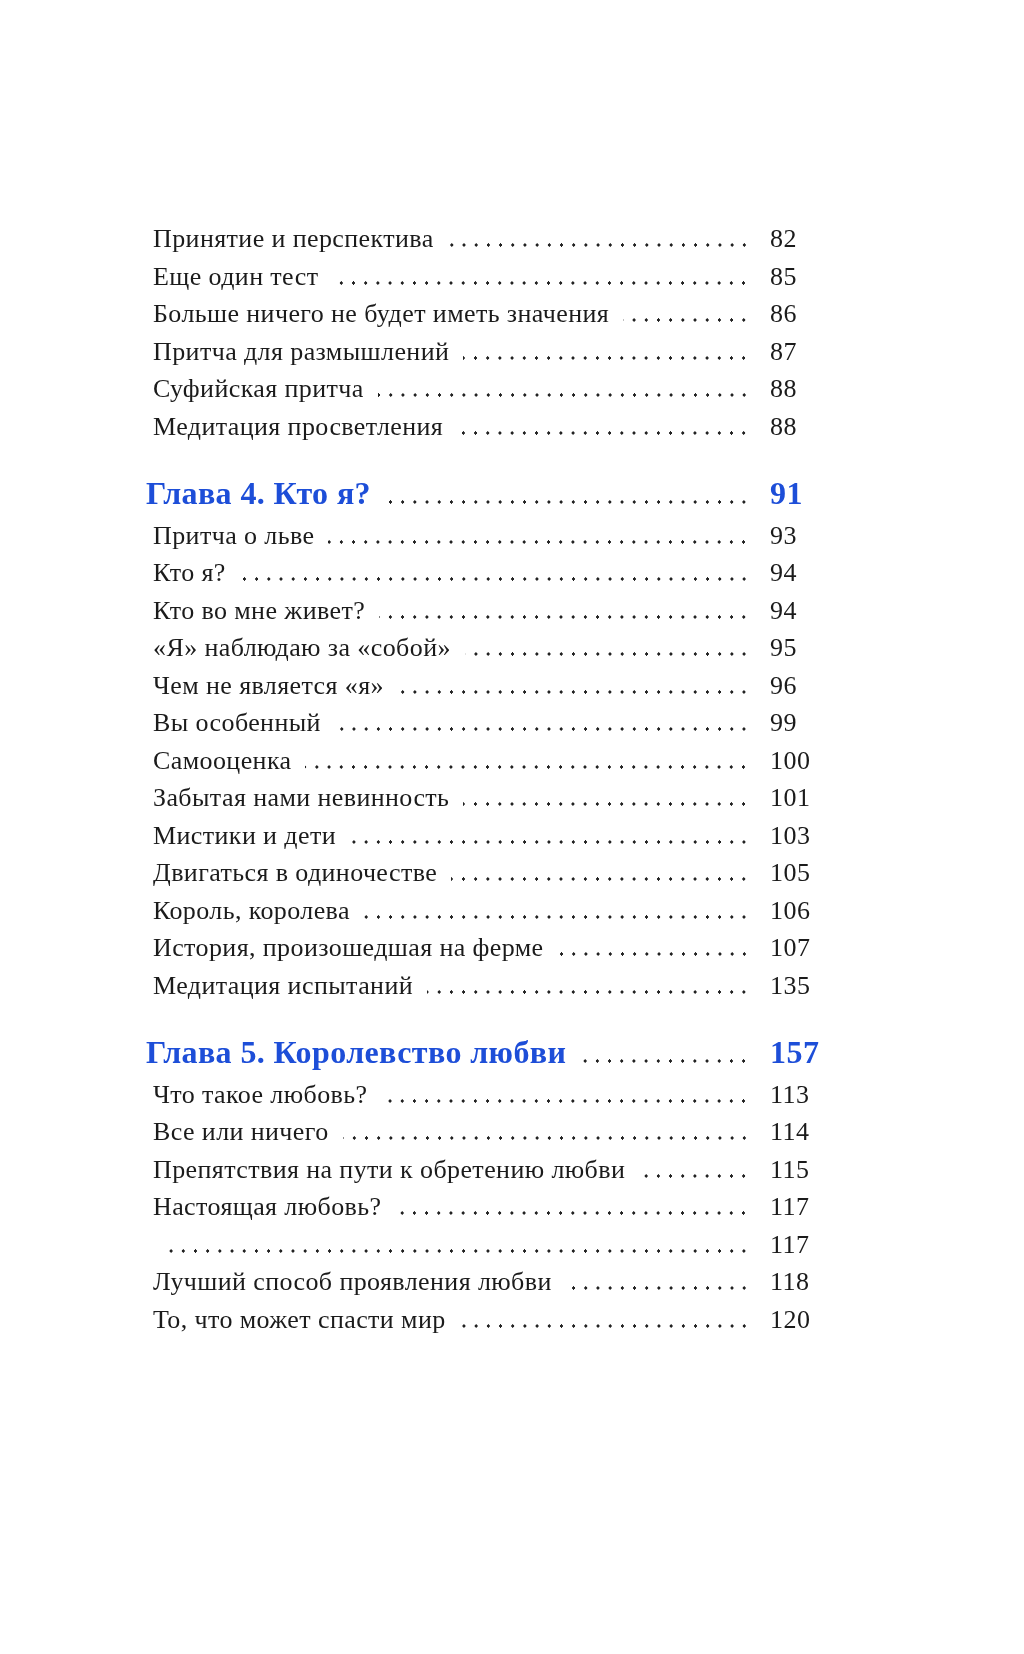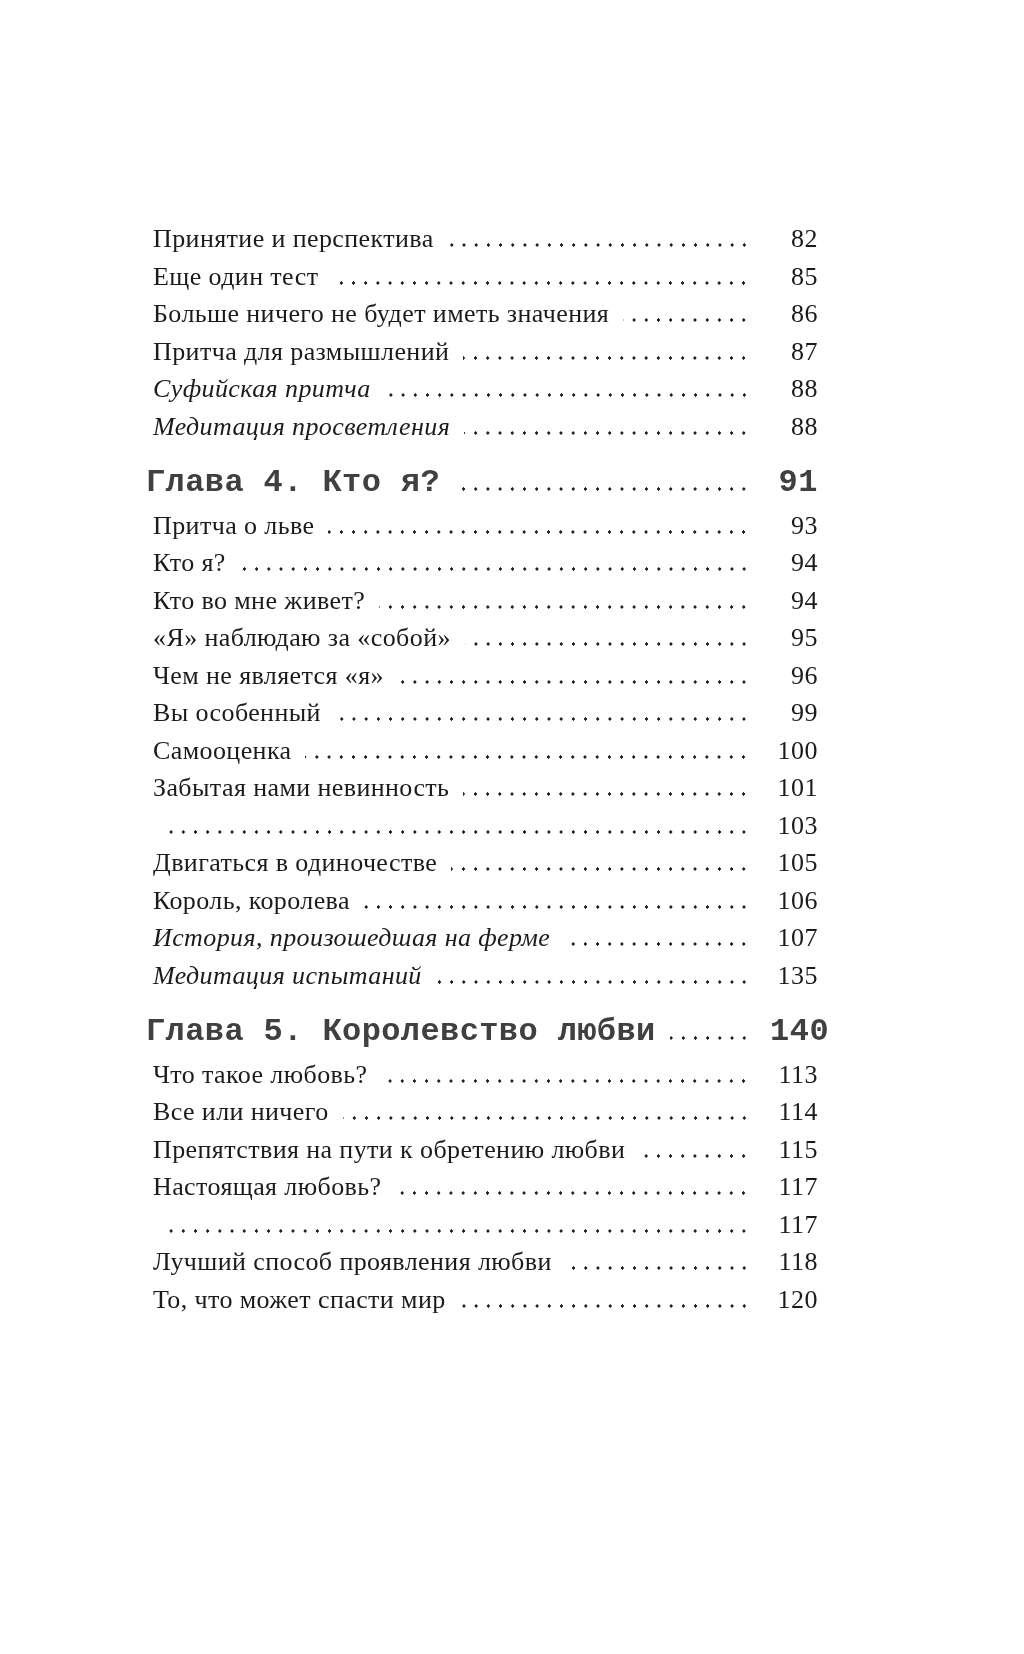--- a/index.html
+++ b/index.html
@@ -21,48 +21,47 @@
   .row {
     display: flex;
     align-items: baseline;
     line-height: 37.5px;
     height: 37.5px;
     font-size: 26px;
     letter-spacing: 0.4px;
     white-space: nowrap;
   }
   .row.sub { padding-left: 7px; }
-  .row.italic .title { font-style: italic; }
+  .row.italic .title { }
   .row.heading {
-    font-family: Liberation Mono, monospace;
+    font-family: Liberation Serif, serif;
     font-weight: bold;
     font-size: 32px;
     line-height: 40px;
     height: 40px;
     letter-spacing: 0.4px;
-    color: #404040;
-    margin-top: 18px;
+    color: #1d4ed8;
+    margin-top: 28px;
     margin-bottom: 3.5px;
   }
   .title { flex: 0 0 auto; }
   .leader {
     flex: 1 1 auto;
     min-width: 16px;
     height: 4px;
     margin: 0 20px 0 14px;
     background-image: radial-gradient(circle 1.6px at center, #222222 98%, rgba(0,0,0,0) 100%);
     background-size: 12.2px 4px;
     background-repeat: repeat-x;
     background-position: right 0 bottom 0;
   }
   .row.heading .leader { margin-bottom: 1px; }
   .pagenum {
     flex: 0 0 auto;
     width: 48px;
-    text-align: right;
     letter-spacing: 0.5px;
   }
 </style>
 </head>
 <body>
 
 <div class="page">
   <div class="toc">
       <div class="row sub">
         <span class="title">Принятие и перспектива</span>
@@ -133,20 +132,21 @@
         <span class="title">Самооценка</span>
         <span class="leader"></span>
         <span class="pagenum">100</span>
       </div>
       <div class="row sub">
         <span class="title">Забытая нами невинность</span>
         <span class="leader"></span>
         <span class="pagenum">101</span>
       </div>
       <div class="row sub">
+        <span class="title">Мистики и дети</span>
         <span class="leader"></span>
         <span class="pagenum">103</span>
       </div>
       <div class="row sub">
         <span class="title">Двигаться в одиночестве</span>
         <span class="leader"></span>
         <span class="pagenum">105</span>
       </div>
       <div class="row sub">
         <span class="title">Король, королева</span>
@@ -159,21 +159,21 @@
         <span class="pagenum">107</span>
       </div>
       <div class="row sub italic">
         <span class="title">Медитация испытаний</span>
         <span class="leader"></span>
         <span class="pagenum">135</span>
       </div>
       <div class="row heading">
         <span class="title">Глава 5. Королевство любви</span>
         <span class="leader"></span>
-        <span class="pagenum">140</span>
+        <span class="pagenum">157</span>
       </div>
       <div class="row sub">
         <span class="title">Что такое любовь?</span>
         <span class="leader"></span>
         <span class="pagenum">113</span>
       </div>
       <div class="row sub">
         <span class="title">Все или ничего</span>
         <span class="leader"></span>
         <span class="pagenum">114</span>

